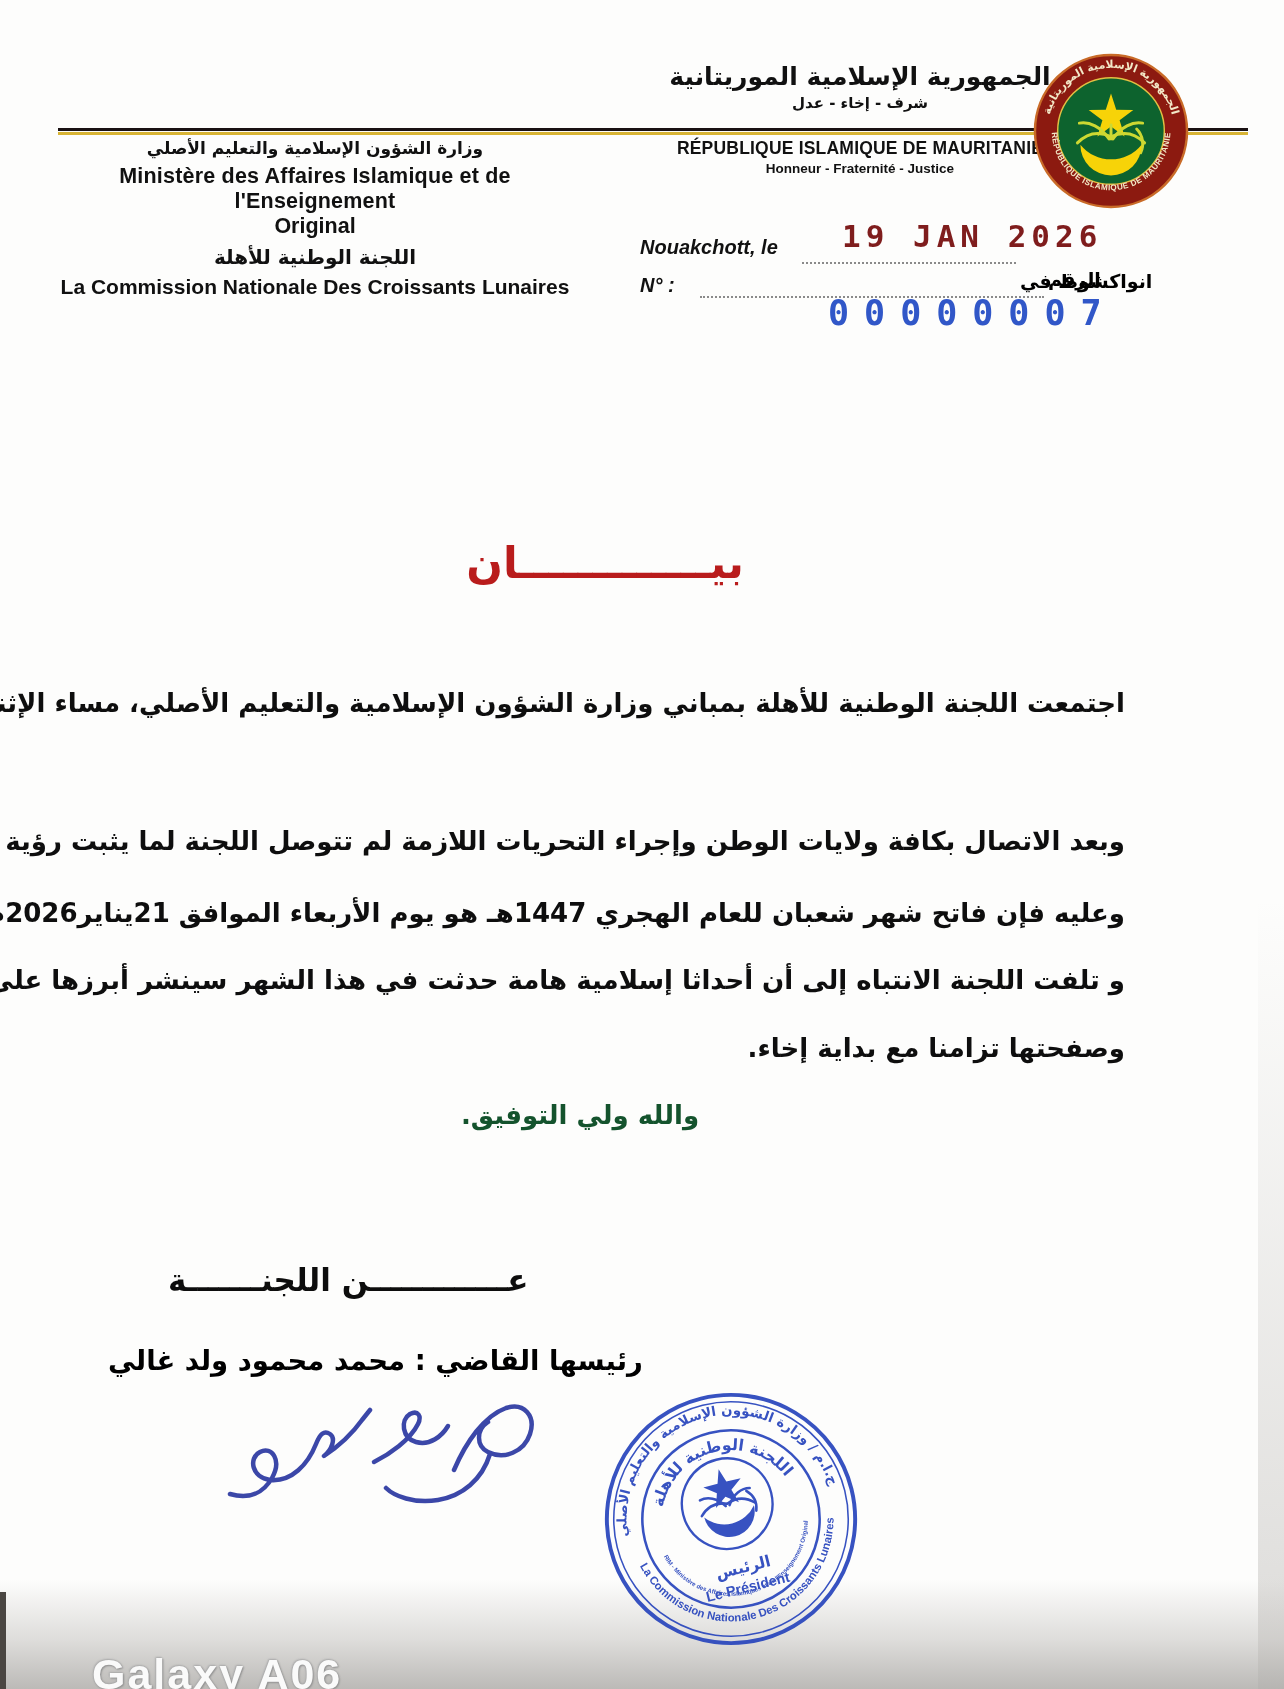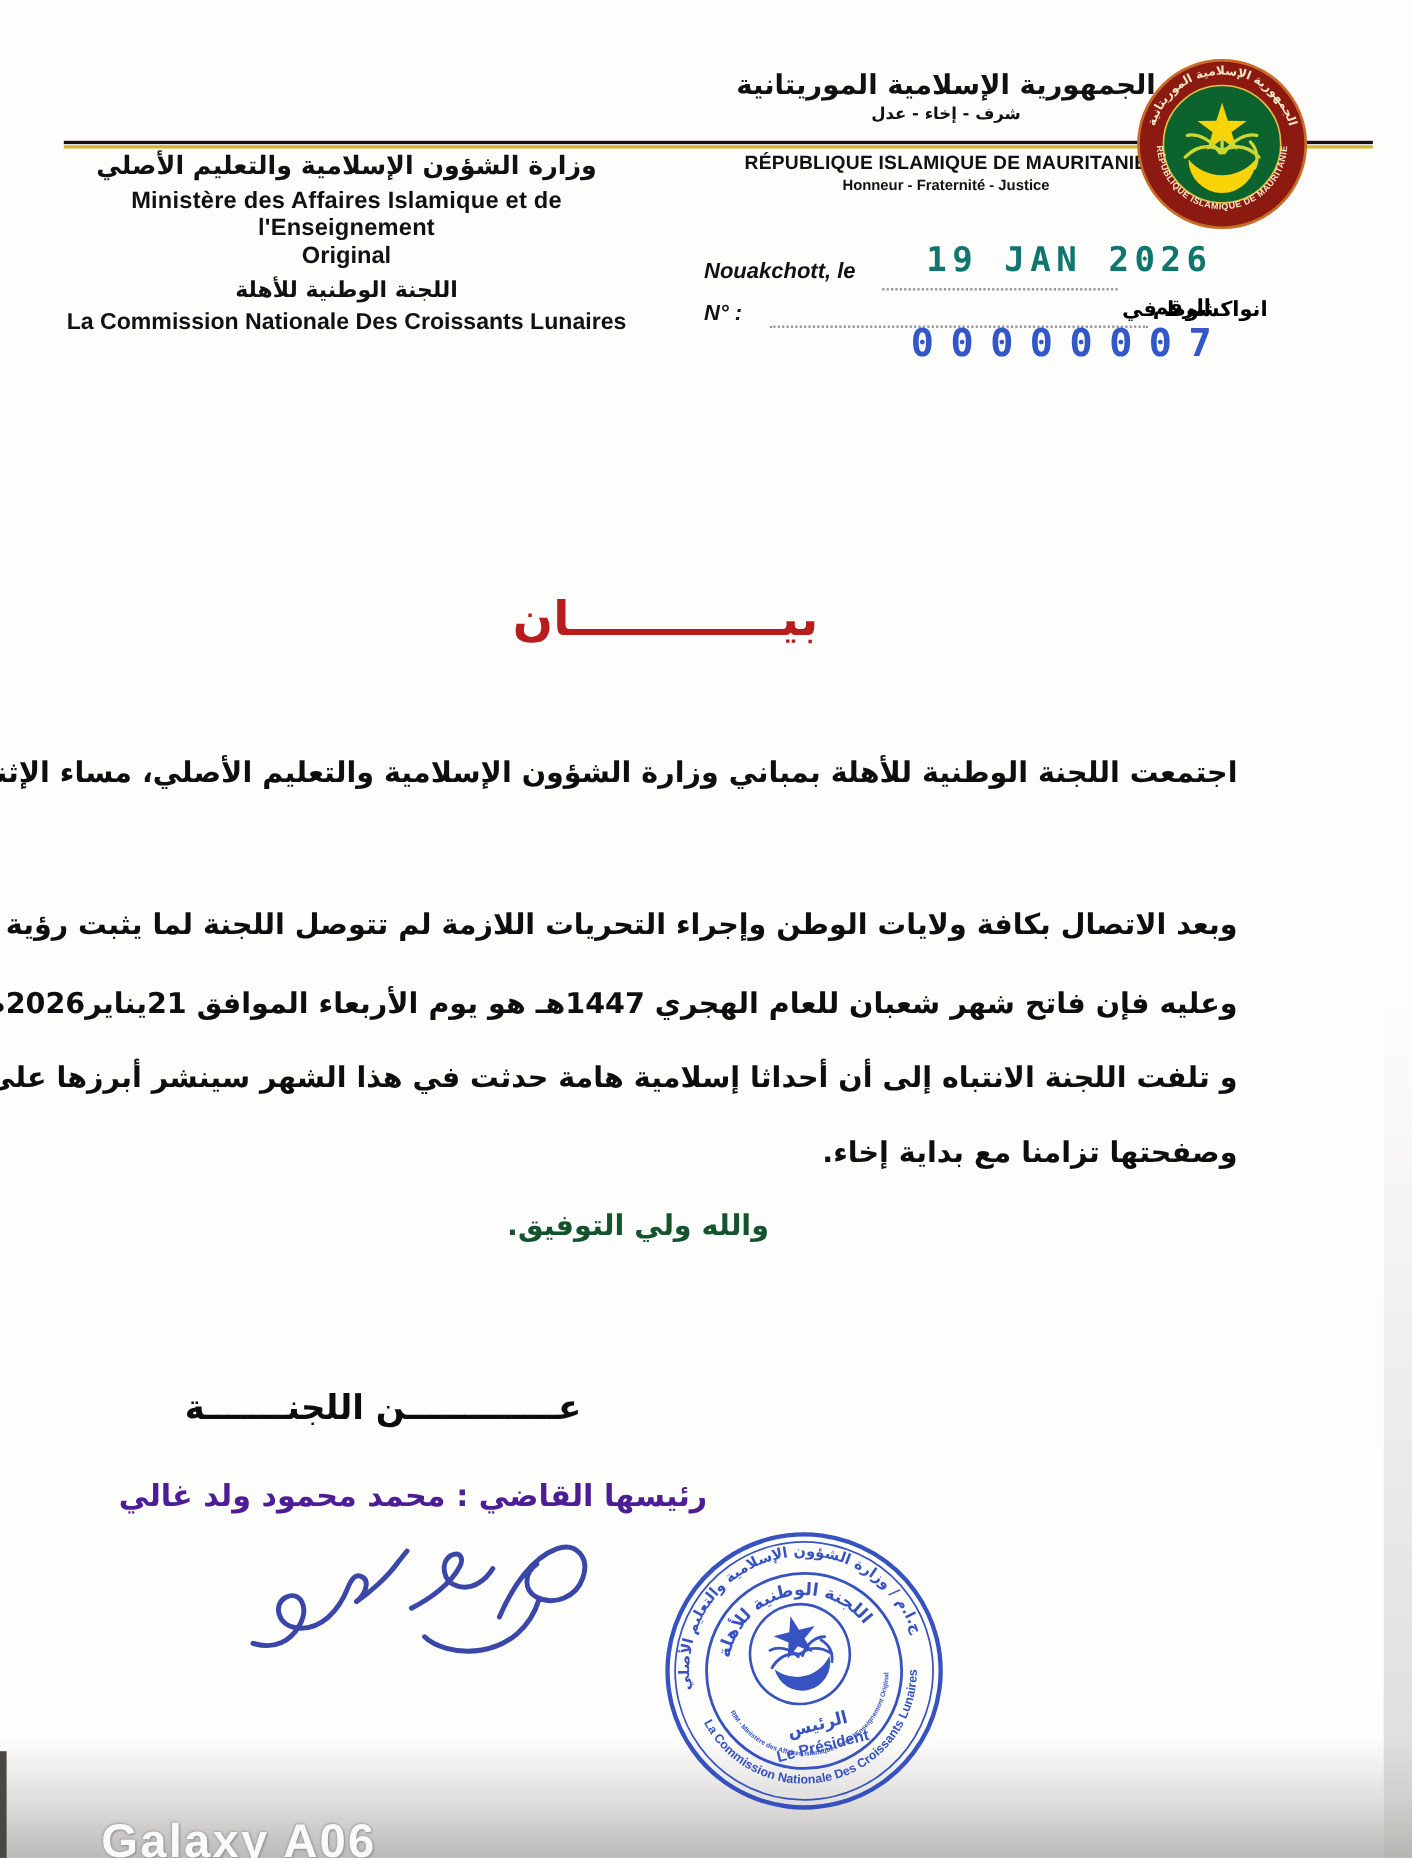--- a/index.html
+++ b/index.html
@@ -7,21 +7,21 @@
   #page {
     position:relative; width:1284px; height:1689px; margin:0 auto;
     background:#fdfdfc; overflow:hidden;
   }
   .abs { position:absolute; }
   .ar { direction:rtl; unicode-bidi:isolate; font-family:"DejaVu Sans", sans-serif; }
   .fr { font-family:"Liberation Sans", sans-serif; }
 
   
   .hdr-left { left:60px; top:138px; width:510px; text-align:center; color:#111; }
-  .hdr-left .l1 { font-size:23px; font-weight:bold; }
+  .hdr-left .l1 { font-size:17px; font-weight:bold; }
   .hdr-left .l2 { font-size:21.5px; font-weight:700; margin-top:6px; letter-spacing:.2px; }
   .hdr-left .l3 { font-size:21.5px; font-weight:700; margin-top:0; }
   .hdr-left .l4 { font-size:20px; font-weight:bold; margin-top:6px; }
   .hdr-left .l5 { font-size:21px; font-weight:700; margin-top:6px; }
 
   .hdr-right { left:655px; top:62px; width:410px; text-align:center; color:#111; }
   .hdr-right .r1 { font-size:25px; font-weight:bold; }
   .hdr-right .r2 { font-size:15px; font-weight:bold; margin-top:3px; }
   .hdr-right .r3 { font-size:17.5px; font-weight:bold; margin-top:26px; letter-spacing:.2px; }
   .hdr-right .r4 { font-size:13.5px; font-weight:bold; margin-top:2px; }
@@ -31,37 +31,37 @@
 
   #emblem { left:1032px; top:52px; z-index:2; }
 
   
   .dateline { color:#111; }
   .lbl-fr { font-size:20px; font-weight:700;font-style:italic; }
   .lbl-ar { font-size:19px; font-weight:bold; }
   .dots { border-bottom:2.5px dotted #8a8a8a; }
   .stamp-date {
     font-family:"DejaVu Sans Mono", monospace; font-weight:bold;
-    color:#0f766e; font-size:31px; letter-spacing:5px; white-space:nowrap;
+    color:#7f1d1d; font-size:31px; letter-spacing:5px; white-space:nowrap;
   }
   .stamp-num {
     font-family:"DejaVu Sans Mono", monospace; font-weight:bold;
     color:#3157c8; font-size:35px; letter-spacing:15px; white-space:nowrap;margin-top:27px;
   }
 
   
   .doc-title { left:85px; top:538px; width:1040px; text-align:center;
     font-size:43px; font-weight:bold; color:#b91c1c; }
   .body-line { left:85px; width:1040px; text-align:right; direction:rtl;
     font-size:26px; font-weight:bold; color:#0e0e0e; white-space:nowrap; }
   .closing  { left:60px; width:1040px; text-align:center; direction:rtl;
     font-size:26px; font-weight:bold; color:#14532d; }
 
   .on-behalf { left:168px; top:1262px; font-size:31px; font-weight:bold; direction:rtl; color:#0d0d0d; white-space:nowrap;}
-  .president { left:108px; top:1344px; font-size:27.5px; font-weight:bold; direction:rtl; color:#4c1d95; white-space:nowrap;}
+  .president { left:108px; top:1344px; font-size:27.5px; font-weight:bold; direction:rtl; color:#000000; white-space:nowrap;}
 
   #signature { left:212px; top:1382px; z-index:3; }
   #round-stamp { left:598px; top:1386px; z-index:2; opacity:.93; }
 
   
   .shade-bottom { left:0; top:1580px; width:1284px; height:109px;
     background:linear-gradient(to bottom, rgba(200,198,195,0) 0%, rgba(196,194,191,.55) 55%, rgba(176,174,171,.85) 100%); }
   .shade-right { right:0; top:900px; width:26px; height:789px;
     background:linear-gradient(to bottom, rgba(210,208,205,0), rgba(198,196,193,.6)); }
   .edge-left { left:0; top:1592px; width:6px; height:97px; background:#4a4642; }

